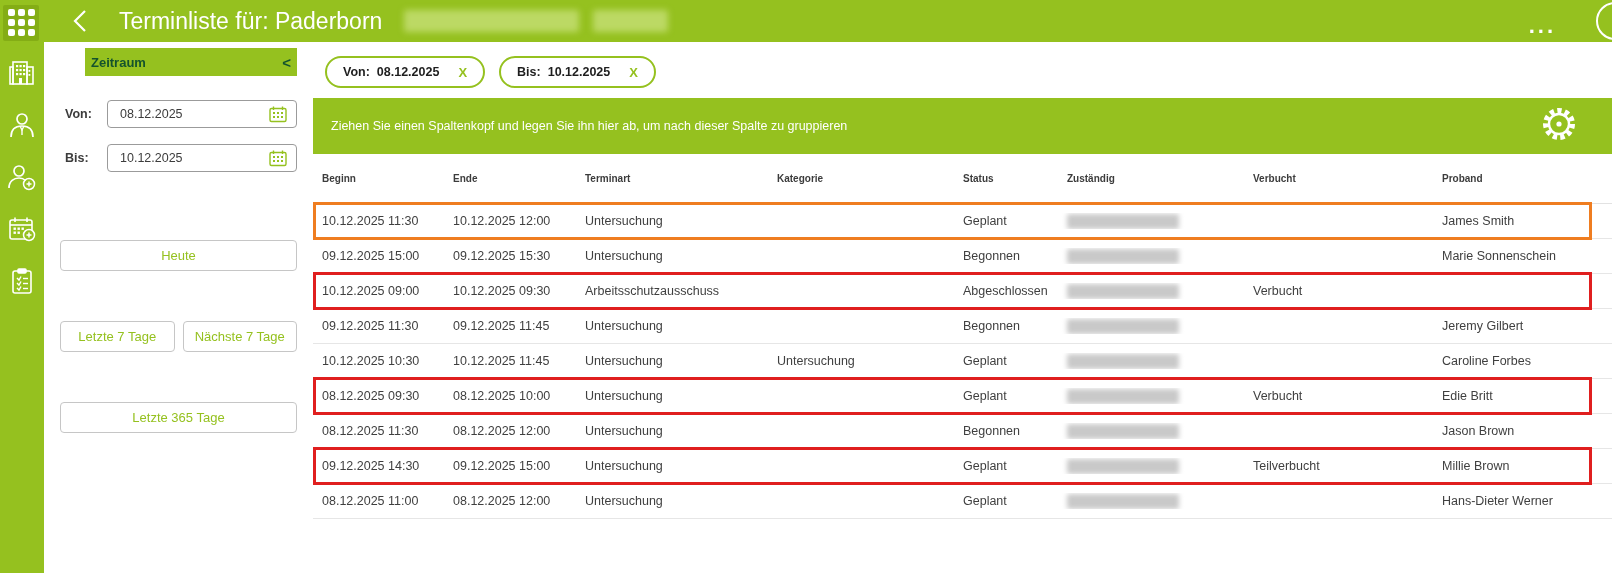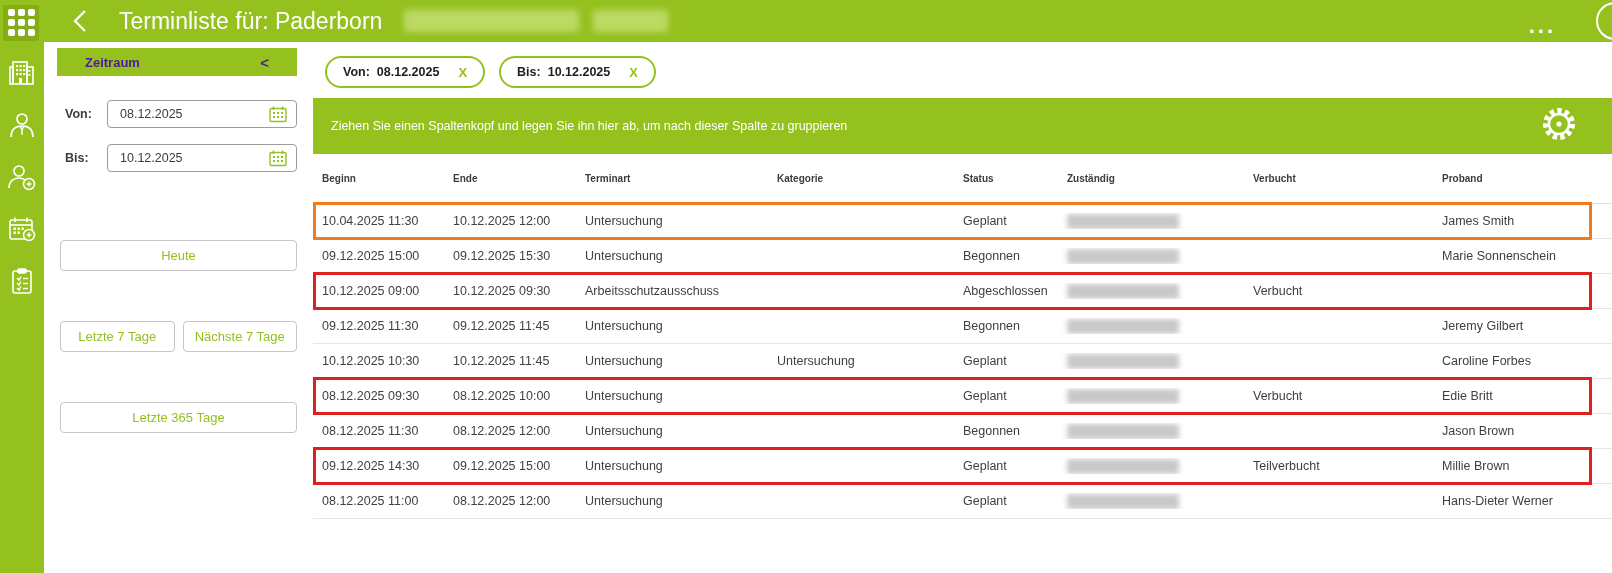--- a/index.html
+++ b/index.html
@@ -29,22 +29,22 @@
 
   
   .rail { position: absolute; top: 42px; left: 0; width: 44px; height: 531px; background: #95c11f;
           display: flex; flex-direction: column; align-items: center; padding-top: 14px; gap: 18px; }
   .rail-btn { width: 34px; height: 34px; display: flex; align-items: center; justify-content: center;
               cursor: pointer; }
   .rail-btn svg { display: block; }
 
   
   .panel { position: absolute; top: 48px; left: 57px; width: 240px; }
-  .panel-header { height: 28px; background: #95c11f; color: #4c1d95; display: flex; align-items: center;
-                  justify-content: space-between; padding: 0 28px; }
+  .panel-header { height: 28px; background: #95c11f; color: #14532d; display: flex; align-items: center;
+                  justify-content: space-between; padding: 0 6px; margin-left: 28px; }
   .panel-title { font-size: 13px; font-weight: 700; }
   .panel-collapse { font-size: 15px; font-weight: 700; cursor: pointer; line-height: 1; }
   .panel-body { background: #fff; padding-top: 24px; }
   .date-row { display: flex; align-items: center; margin: 0 0 16px 8px; }
   .date-label { width: 42px; font-size: 12.5px; font-weight: 700; color: #3c3c3c; }
   .date-input { flex: 1; height: 28px; border: 1px solid #9b9b9b; border-radius: 4px; background: #fff;
                 display: flex; align-items: center; padding: 0 8px 0 12px; cursor: text; }
   .date-value { flex: 1; font-size: 12.5px; color: #3c3c3c; }
   .cal-icon { width: 20px; height: 18px; flex: none; cursor: pointer; }
   .quick { margin: 26px 0 0 3px; display: flex; flex-direction: column; gap: 8px; }
@@ -293,21 +293,21 @@
         <div class="th">Ende</div>
         <div class="th">Terminart</div>
         <div class="th">Kategorie</div>
         <div class="th">Status</div>
         <div class="th">Zuständig</div>
         <div class="th">Verbucht</div>
         <div class="th">Proband</div>
       </div>
       <div>
           <div class="grid-cols trow hl-orange">
-    <div class="td">10.04.2025 11:30</div>
+    <div class="td">10.12.2025 11:30</div>
     <div class="td">10.12.2025 12:00</div>
     <div class="td">Untersuchung</div>
     <div class="td"></div>
     <div class="td">Geplant</div>
     <div class="td"><span class="redact"></span></div>
     <div class="td"></div>
     <div class="td">James Smith</div>
   </div>
           <div class="grid-cols trow">
     <div class="td">09.12.2025 15:00</div>

